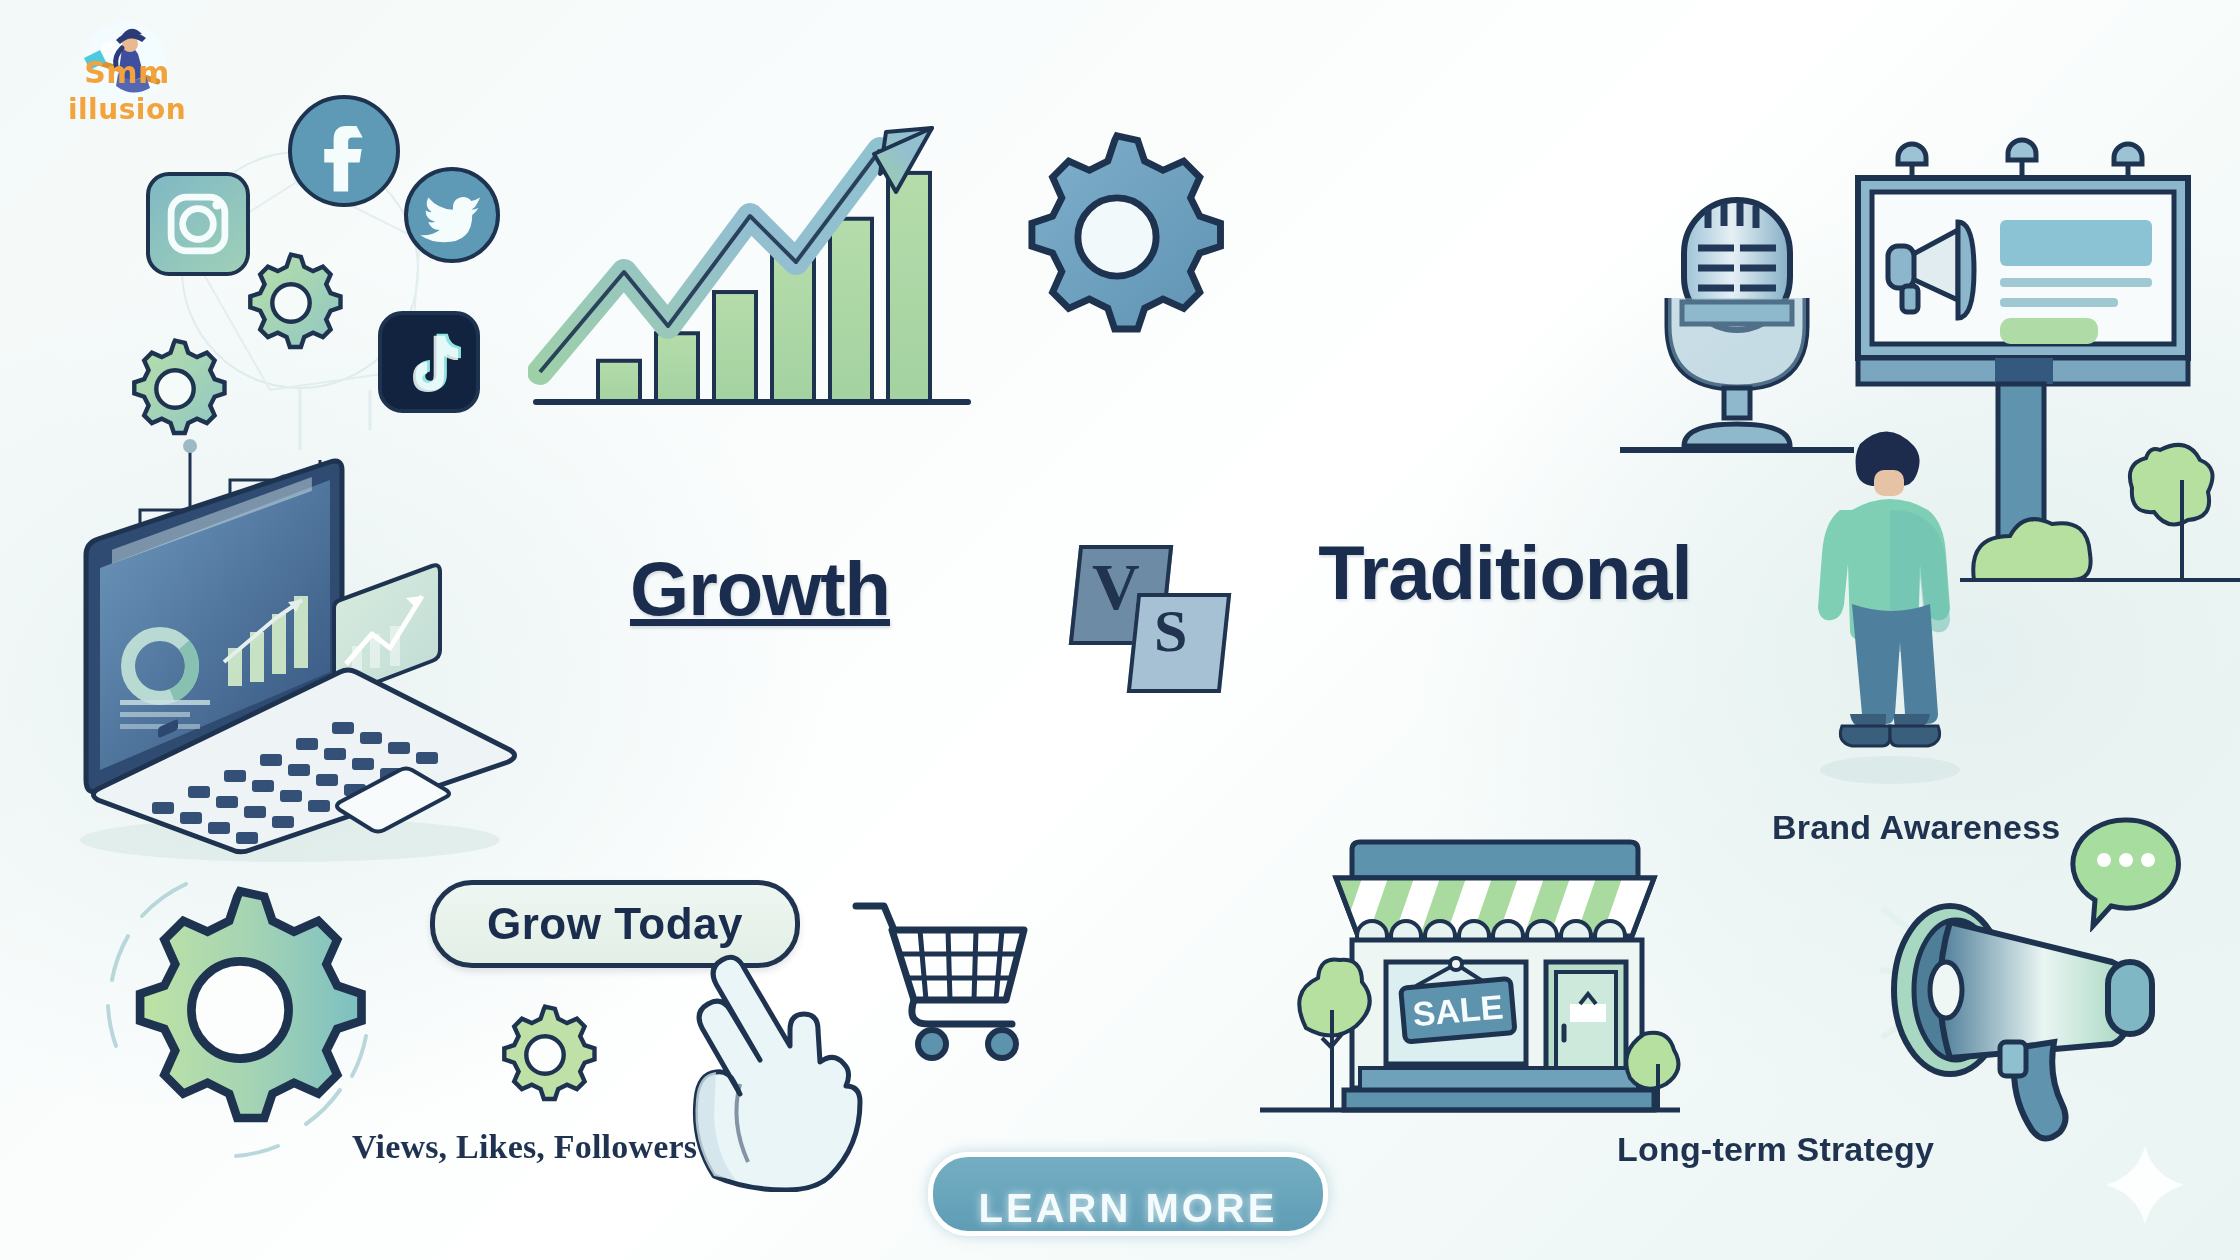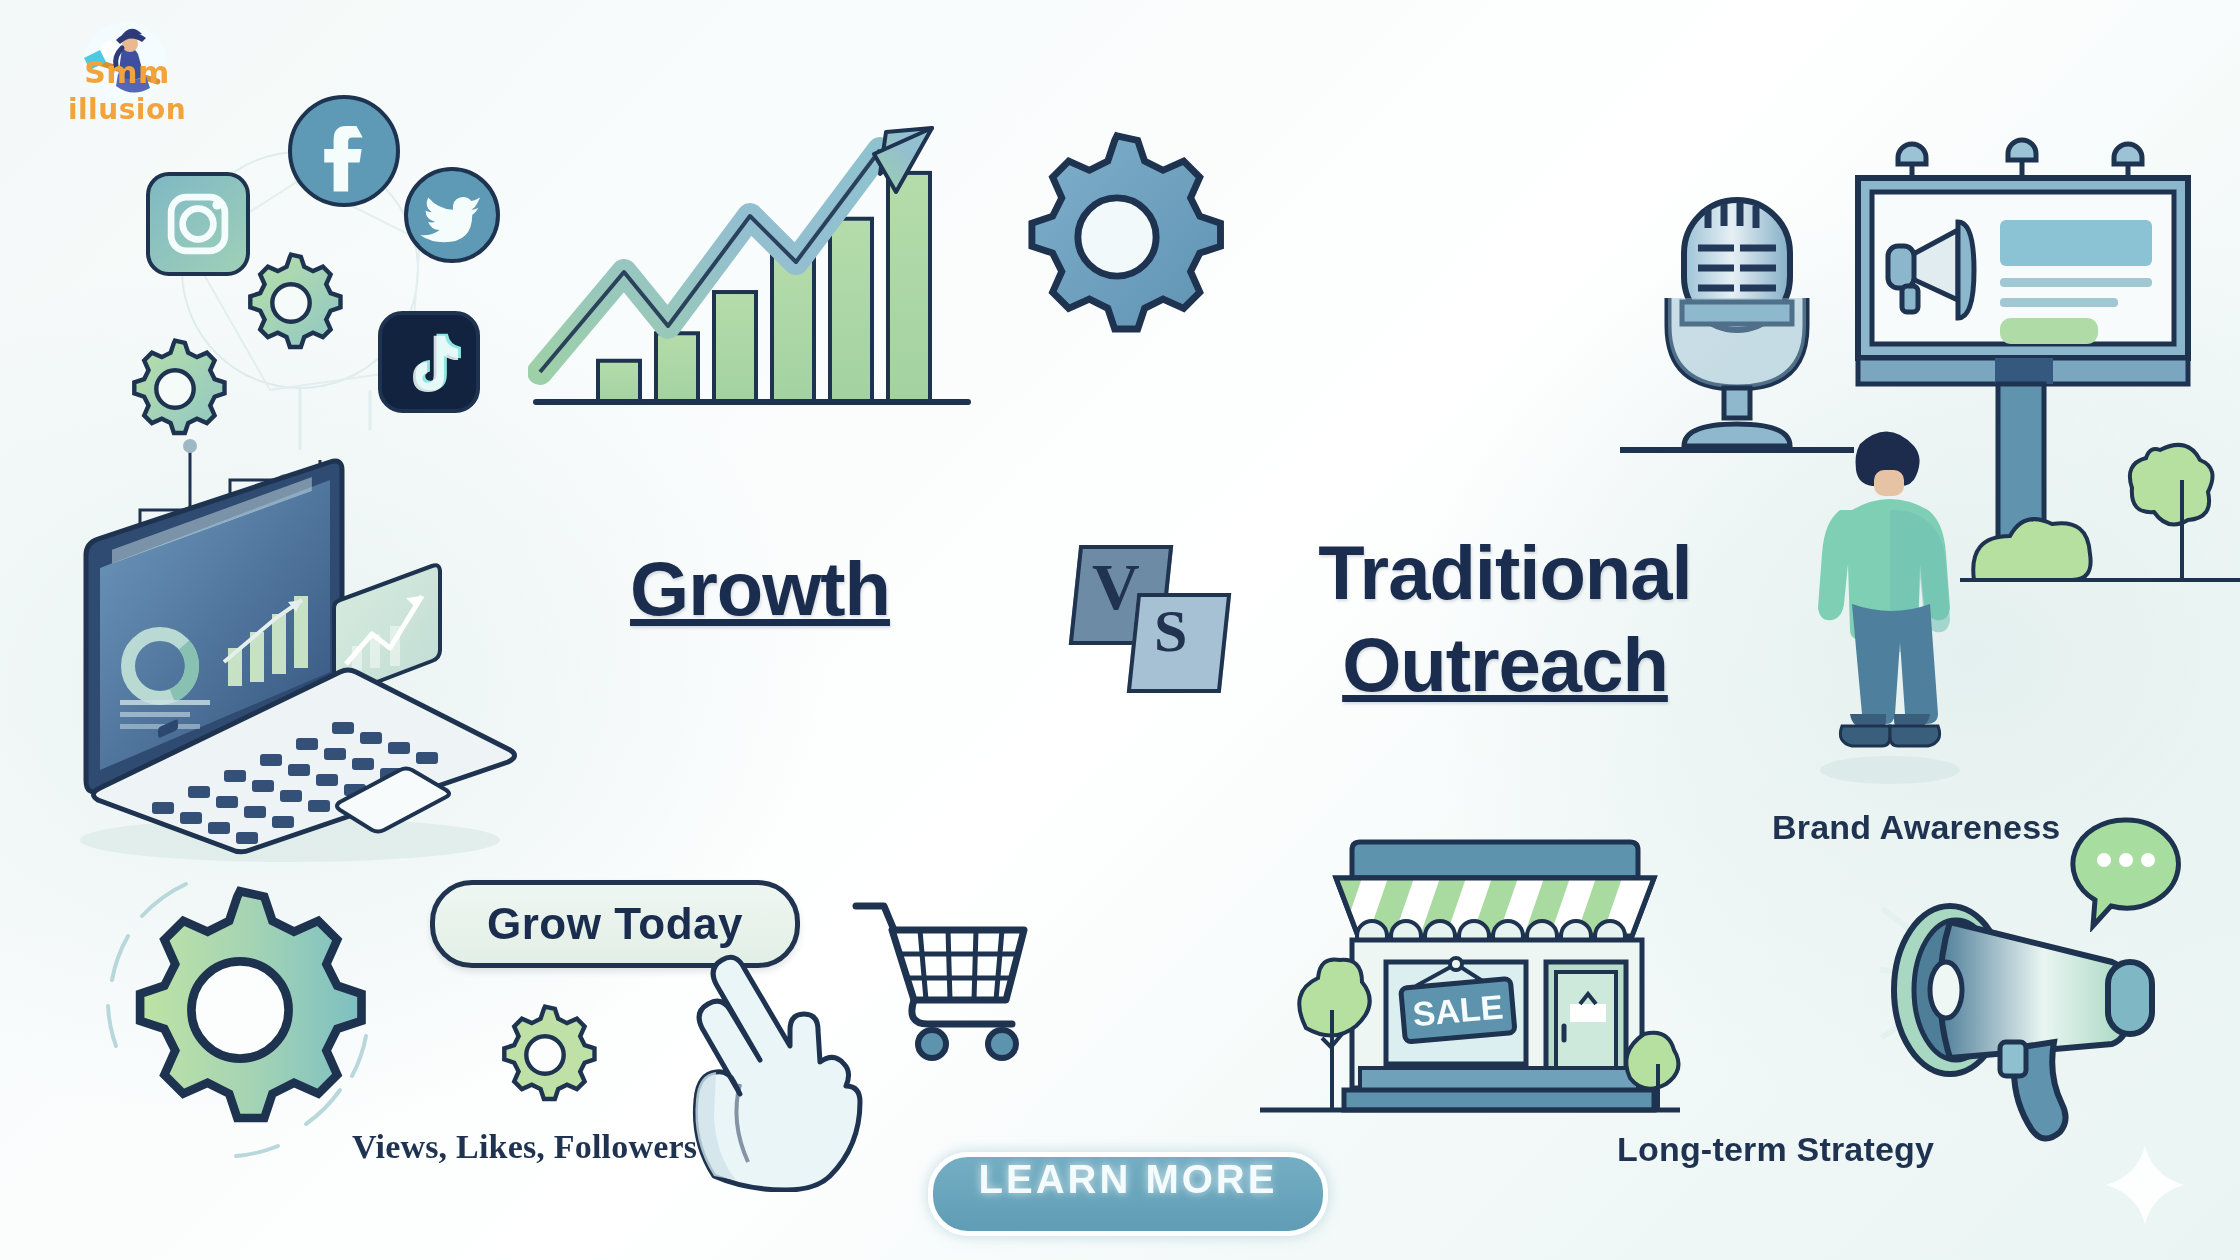--- a/index.html
+++ b/index.html
@@ -67,21 +67,21 @@
     background:linear-gradient(180deg,#eef6f1 0%,#e2efe6 100%);
     display:flex;align-items:center;justify-content:center;
     box-shadow:0 4px 6px rgba(30,50,80,.12);
   }
   #grow-btn span{color:#1b2d4f;font-size:44px;font-weight:bold;letter-spacing:.5px;}
 
   #learn-btn{
     left:928px;top:1152px;width:390px;height:74px;border-radius:40px;
     background:linear-gradient(180deg,#74aec3 0%,#5f9db5 100%);
     border:5px solid #ffffff;
-    display:flex;align-items:flex-start;justify-content:center;
+    display:flex;align-items:flex-end;justify-content:center;
     box-shadow:0 0 14px rgba(150,190,205,.55);
   }
   #learn-btn span{
     color:#f4fbfd;font-size:40px;font-weight:bold;letter-spacing:3px;
     text-shadow:0 0 8px rgba(255,255,255,.7);
   }
 
   
   .caption{
     position:absolute;color:#1f3350;font-size:34px;font-weight:bold;
@@ -311,21 +311,20 @@
 
   <div class="abs" id="vs-badge">
     <div class="vs-box a"></div>
     <div class="vs-box b"></div>
     <div class="vs-letter v">V</div>
     <div class="vs-letter s">S</div>
   </div>
 
   <div class="title" id="title-right">
     <span>Traditional</span>
-    <span class="ln2">Outreach</span>
   </div>
 
   <svg class="abs" style="left:1612px;top:178px;width:250px;height:290px;" viewBox="0 0 250 290">
     <defs>
         <linearGradient id="mic" x1="0" y1="0" x2="1" y2="0">
       <stop offset="0%" stop-color="#9cc2d6"></stop>
           <stop offset="45%" stop-color="#e6f0f5"></stop>
           <stop offset="100%" stop-color="#84aec6"></stop>
         </linearGradient>
       </defs>

